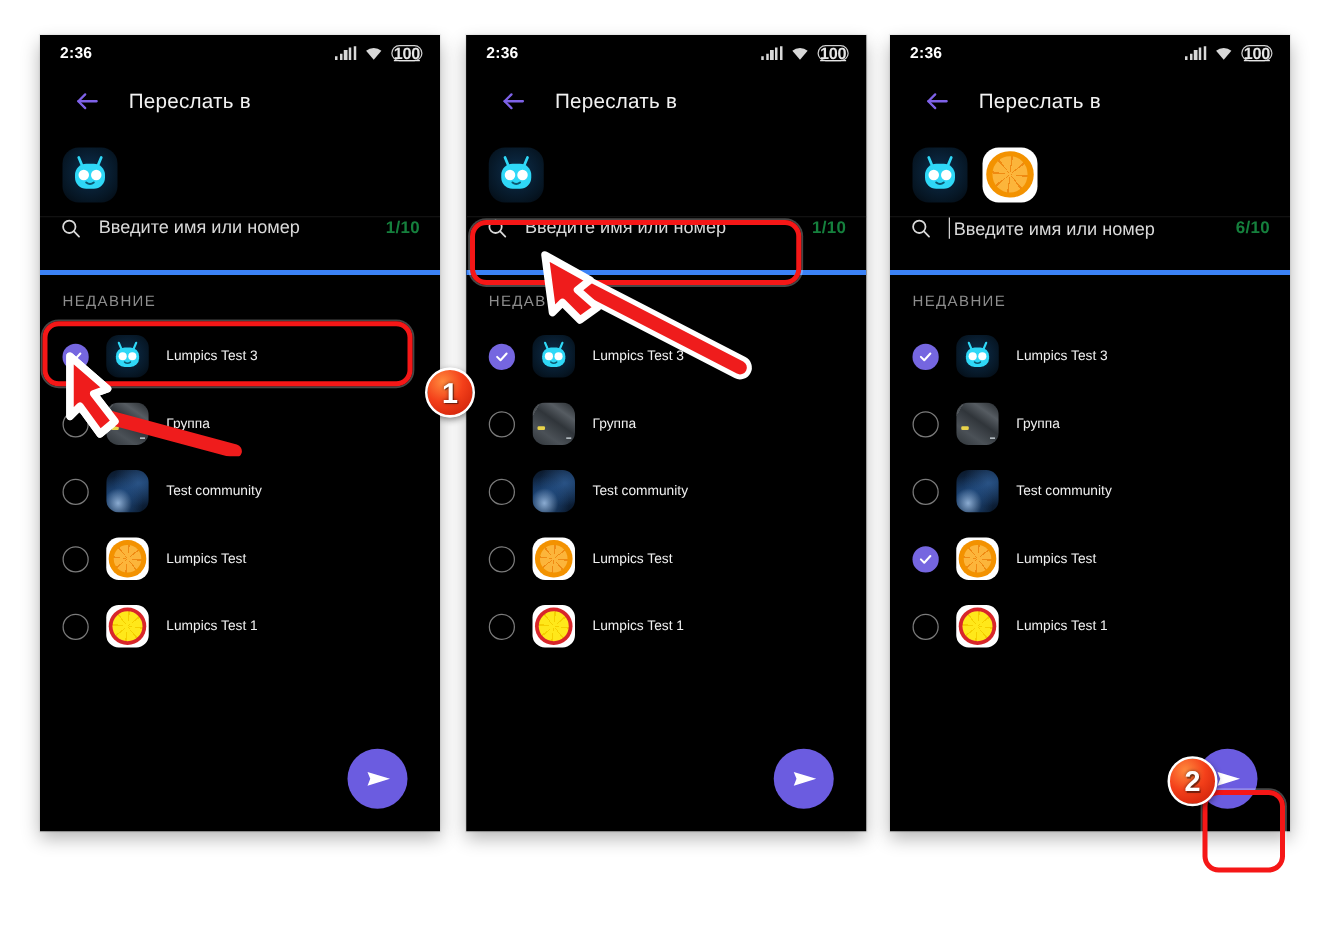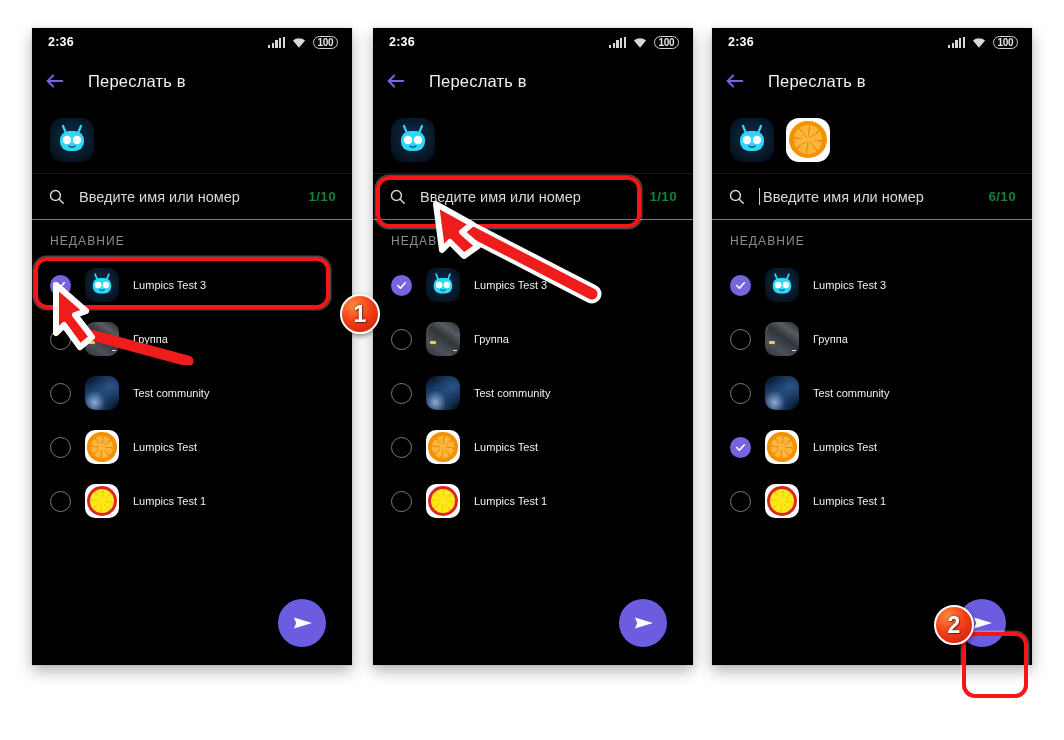--- a/index.html
+++ b/index.html
@@ -40,26 +40,26 @@
   .sig i:nth-child(3) { height: 7.5px; }
   .sig i:nth-child(4) { height: 10px; }
   .sig i:nth-child(5) { height: 11px; }
   .wifi { position: relative; width: 14px; height: 11px; }
   .wifi svg { display: block; }
   .batt {
     position: relative; width: 25px; height: 13px;
     border: 1.4px solid #cfcfcf; border-radius: 7px;
     display: flex; align-items: center; justify-content: center;
   }
-  .batt span { font-size: 10px; color: #e6e6e6; letter-spacing: -0.3px; font-weight: bold; }
+  .batt span { font-size: 13px; color: #e6e6e6; letter-spacing: -0.3px; font-weight: bold; text-decoration: underline; }
 
   
   .appbar {
     height: 50px; display: flex; align-items: center; gap: 22px;
-    padding: 0 12px; background: #000;
+    padding: 0 27px; background: #000;
   }
   .backarrow { width: 22px; height: 22px; flex: none; }
   .apptitle { color: #f1f1f1; font-size: 16.5px; letter-spacing: .2px; }
 
   
   .chipstrip {
     height: 68px; display: flex; align-items: center; gap: 12px;
     padding: 0 18px; background: #000;
     border-bottom: 1px solid #171717;
   }
@@ -123,23 +123,23 @@
   
   .av-nebula {
     background:
       radial-gradient(ellipse at 28% 78%, rgba(180,215,255,.75) 0%, rgba(40,90,150,.35) 32%, transparent 58%),
       radial-gradient(ellipse at 75% 30%, rgba(60,110,170,.55) 0%, transparent 55%),
       linear-gradient(160deg, #0a1626 0%, #13325a 45%, #091627 100%);
   }
 
   
   .searchrow {
-    height: 46px; display: flex; align-items: center; gap: 14px;
+    height: 46px; display: flex; gap: 14px;
     padding: 0 16px; background: #000;
-    border-bottom: 1px solid #3b82f6;
+    border-bottom: 4px solid #3b82f6;
     position: relative;
   }
   .search-ico { width: 17px; height: 17px; flex: none; }
   .search-ph { color: #d9d9d9; font-size: 14.5px; flex: 1; position: relative; }
   .caret {
     display: inline-block; width: 1px; height: 17px; background: #cfcfcf;
     vertical-align: -3px; margin-right: 3px;
   }
   .counter { color: #15803d; font-size: 13.5px; font-weight: bold; letter-spacing: .3px; }
 

